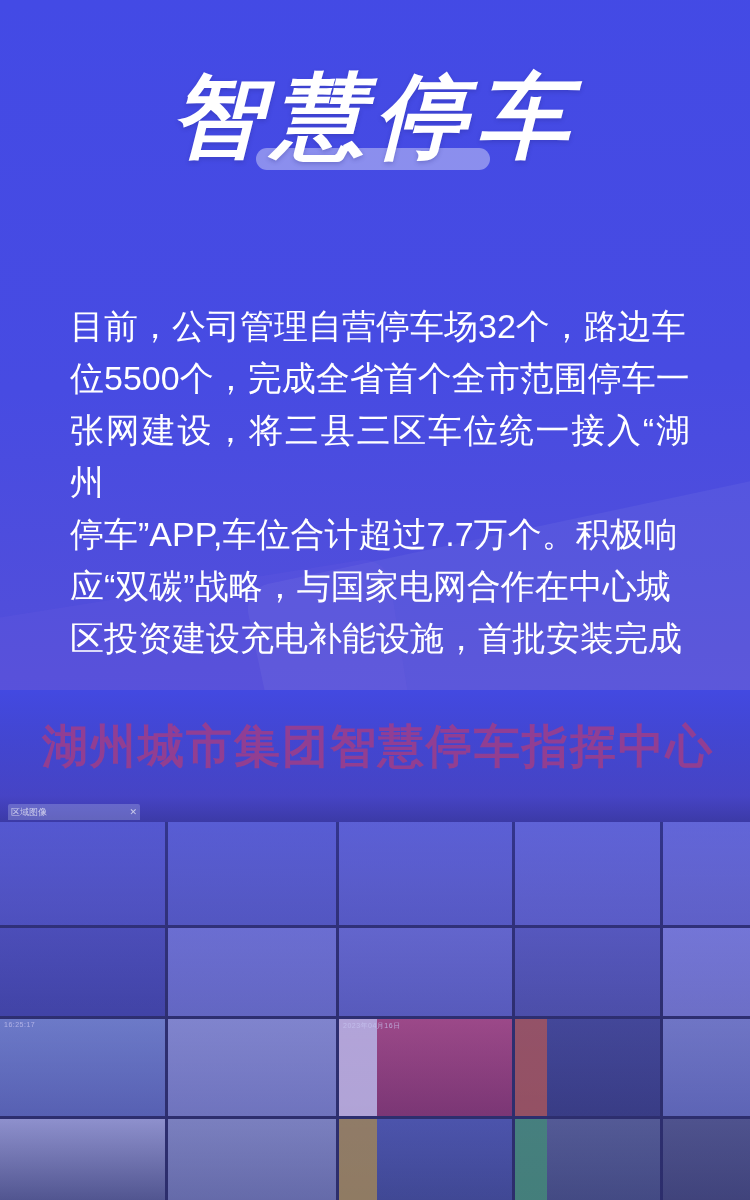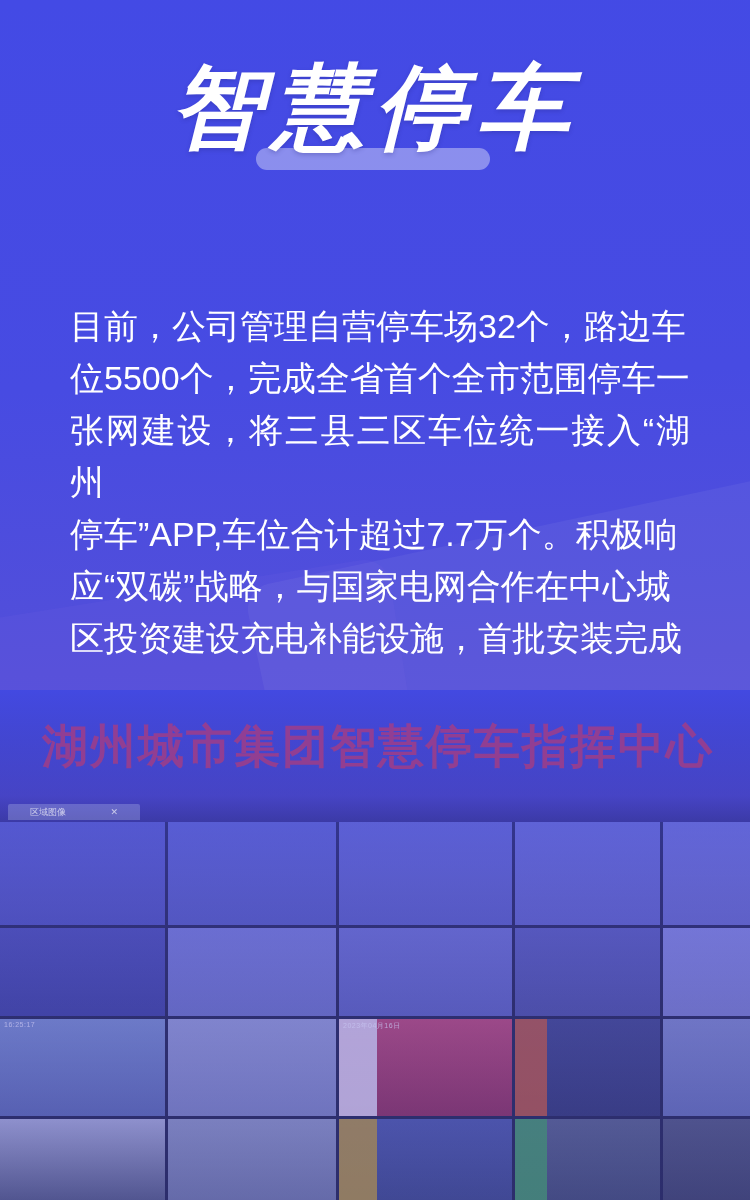--- a/index.html
+++ b/index.html
@@ -22,21 +22,21 @@
     background:rgba(140,110,235,0.10);transform:rotate(-9deg);border-radius:26px;
   }
 
   
   .hero{position:absolute;top:52px;left:0;width:750px;height:130px;}
   .hero-underline{
     position:absolute;left:256px;top:96px;width:234px;height:22px;border-radius:11px;
     background:rgba(255,255,255,0.38);z-index:1;
   }
   .hero-title{
-    position:relative;z-index:2;margin:0;text-align:center;
+    position:relative;z-index:2;margin:9px;text-align:center;
     font-family:"DejaVu Serif",serif;font-weight:700;font-style:italic;
     font-size:92px;line-height:110px;color:#ffffff;letter-spacing:10px;
     text-shadow:0 2px 4px rgba(30,30,120,0.25);
   }
 
   
   .intro{
     position:absolute;top:248px;left:70px;width:620px;z-index:5;
     color:#ffffff;font-size:34px;line-height:52px;
     white-space:pre-line;word-break:break-all;text-align:justify;
@@ -51,21 +51,21 @@
   }
   .led{
     position:absolute;top:26px;left:0;right:0;z-index:4;
     text-align:center;font-size:46px;font-weight:700;letter-spacing:2px;
     color:#c23a6e;opacity:0.62;padding-left:6px;
   }
   .wall-tab{
     position:absolute;top:114px;left:8px;width:132px;height:16px;z-index:4;
     background:rgba(190,200,240,0.30);border-radius:2px 2px 0 0;
     display:flex;justify-content:space-between;align-items:center;
-    padding:0 22px;box-sizing:border-box;
+    padding:0 3px;box-sizing:border-box;
     font-size:9px;line-height:16px;color:rgba(255,255,255,0.65);
   }
   .wall-grid{
     position:absolute;left:0;right:0;top:132px;bottom:0;z-index:2;
     display:grid;
     grid-template-columns:165px 168px 173px 145px 1fr;
     grid-template-rows:103px 88px 97px 1fr;
     gap:3px;background:#1d2342;
   }
   .tile{position:relative;overflow:hidden;}

